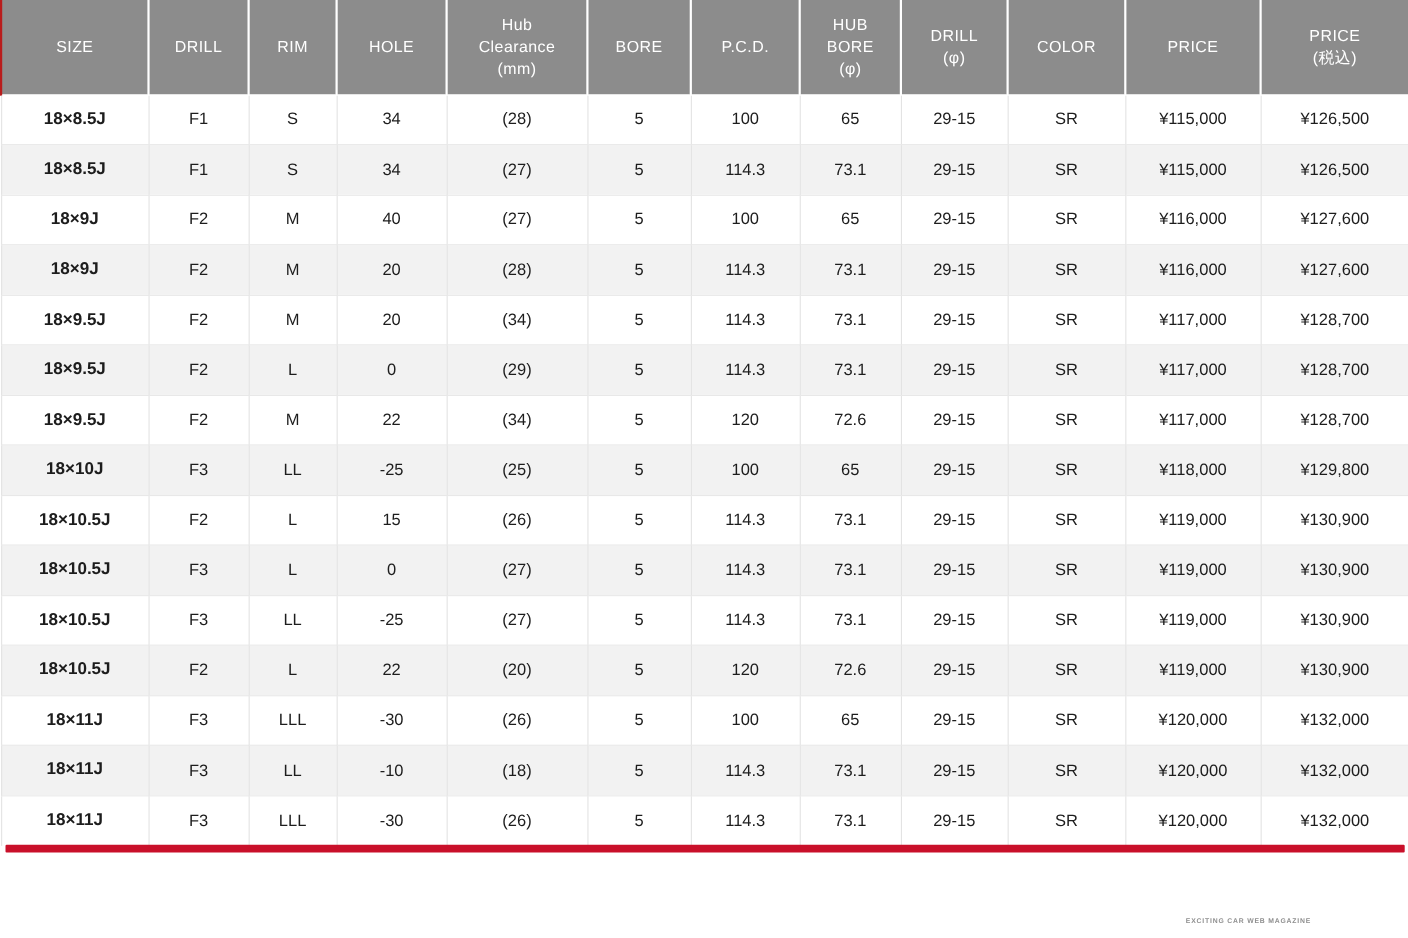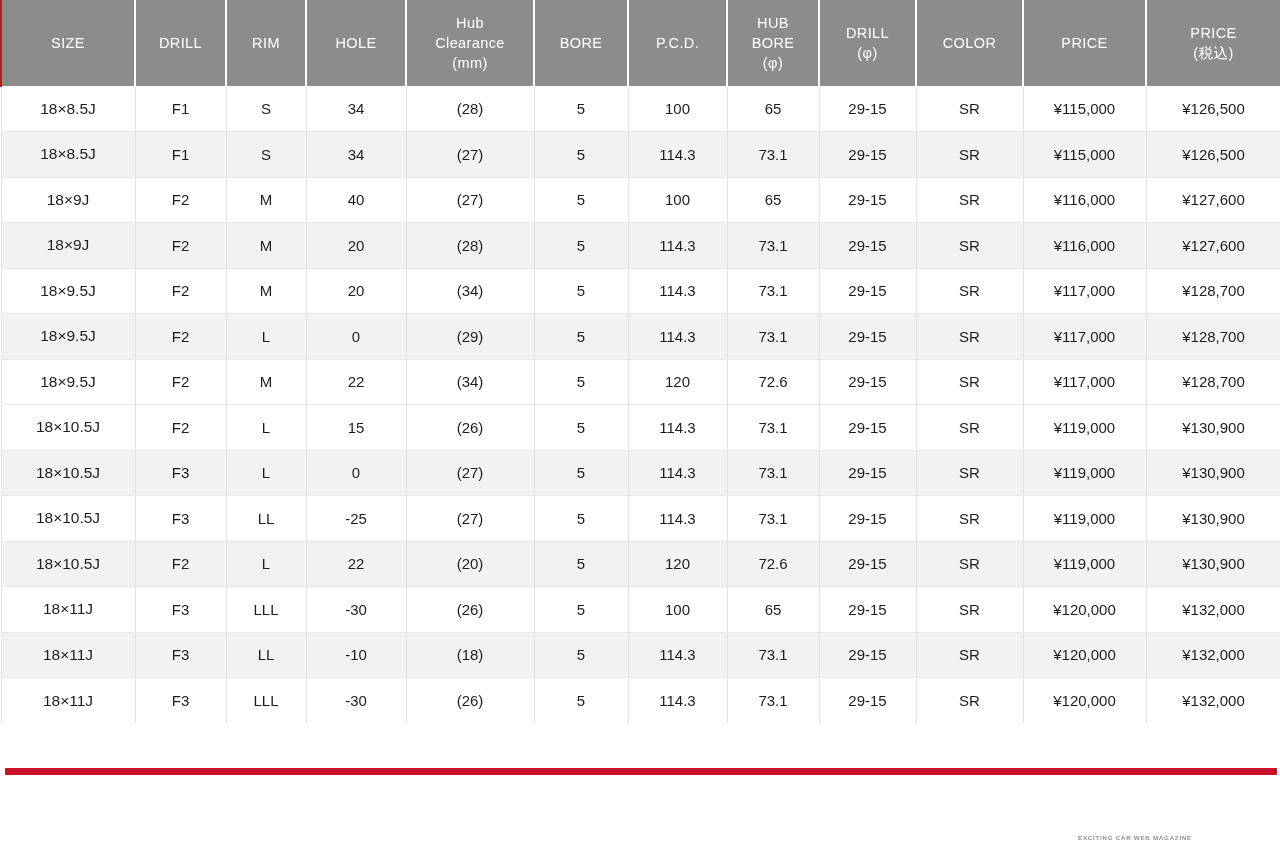--- a/index.html
+++ b/index.html
@@ -50,21 +50,21 @@
     font-size: 15px;
     color: #1d1d1d;
     text-align: center;
     vertical-align: middle;
     border-right: 1px solid #e3e3e3;
     border-bottom: 1px solid #e8e8e8;
     padding: 0 2px;
     white-space: nowrap;
   }
   tbody td:first-child {
-    font-weight: normal;
+    font-weight: bold;
     font-size: 15.5px;
     border-left: 1px solid #e3e3e3;
   }
   tbody td:last-child { border-right: 1px solid #e3e3e3; }
   tbody tr:last-child td { border-bottom: none; }
 
   
   .red-rule {
     position: absolute;
     left: 5px;
@@ -261,20 +261,34 @@
           <td>22</td>
           <td>(34)</td>
           <td>5</td>
           <td>120</td>
           <td>72.6</td>
           <td>29-15</td>
           <td>SR</td>
           <td>¥117,000</td>
           <td>¥128,700</td>
         </tr>
+        <tr class="even">
+          <td>18×10J</td>
+          <td>F3</td>
+          <td>LL</td>
+          <td>-25</td>
+          <td>(25)</td>
+          <td>5</td>
+          <td>100</td>
+          <td>65</td>
+          <td>29-15</td>
+          <td>SR</td>
+          <td>¥118,000</td>
+          <td>¥129,800</td>
+        </tr>
         <tr class="odd">
           <td>18×10.5J</td>
           <td>F2</td>
           <td>L</td>
           <td>15</td>
           <td>(26)</td>
           <td>5</td>
           <td>114.3</td>
           <td>73.1</td>
           <td>29-15</td>

